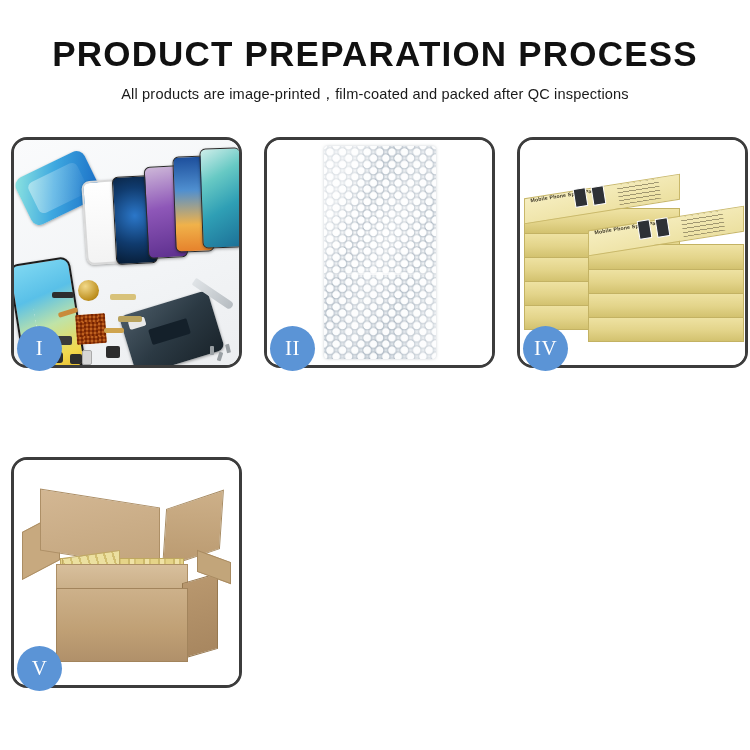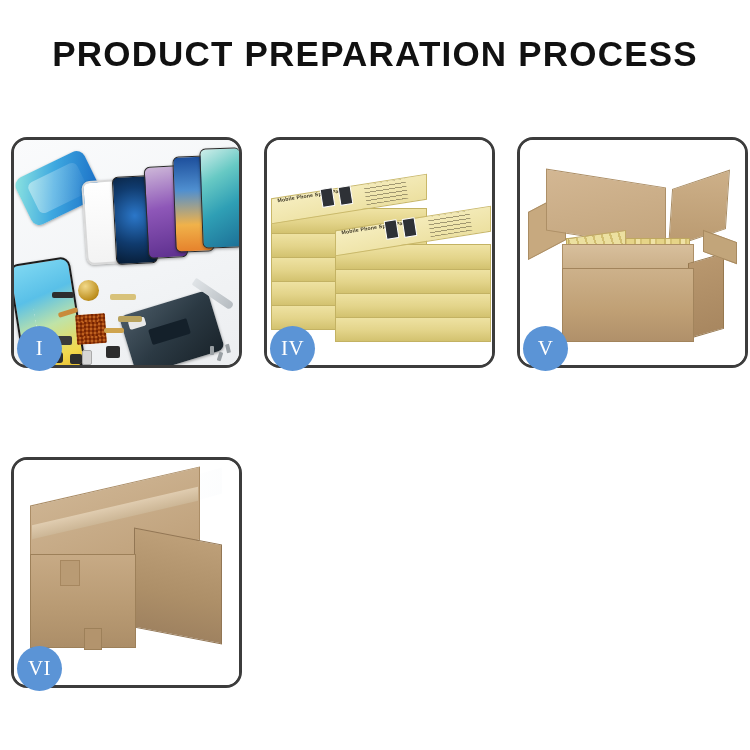--- a/index.html
+++ b/index.html
@@ -366,20 +366,21 @@
     transform: skewY(-16deg);
   }
 </style>
 </head>
 <body>
 
 <div class="page">
 
   <div class="header">
     <div class="title">PRODUCT PREPARATION PROCESS</div>
+    <div class="subtitle">All products are image-printed，film-coated and packed after QC inspections</div>
   </div>
 
   <div class="grid">
 
     <div class="panel">
       <div class="panel-inner p1">
         <div class="scr ph-a"></div>
         <div class="scr ph-b"></div>
         <div class="scr ph-c"></div>
         <div class="scr ph-d"></div>
@@ -400,20 +401,30 @@
         <div class="flex f4"></div>
         <div class="batt"></div>
         <div class="tweez"></div>
         <div class="screw s1"></div>
         <div class="screw s2"></div>
         <div class="screw s3"></div>
       </div>
       <div class="badge">I</div>
     </div>
 
+    <div class="panel">
+      <div class="panel-inner p2">
+        <div class="pouch">
+          <div class="bubbles"></div>
+          <div class="pouch-seam"></div>
+          <div class="pouch-sheen"></div>
+        </div>
+      </div>
+      <div class="badge">II</div>
+    </div>
 
 
     <div class="panel">
       <div class="panel-inner p4">
         <div class="stack">
           <div class="sbox" style="left:2px;  top:148px; width:156px;"></div>
           <div class="sbox" style="left:2px;  top:124px; width:156px;"></div>
           <div class="sbox" style="left:2px;  top:100px; width:156px;"></div>
           <div class="sbox" style="left:2px;  top:76px;  width:156px;"></div>
           <div class="sbox" style="left:2px;  top:52px;  width:156px;"></div>
@@ -445,27 +456,15 @@
         <div class="v-goods"></div>
         <div class="v-goods2"></div>
         <div class="v-top"></div>
         <div class="v-side"></div>
         <div class="v-body"></div>
         <div class="v-flapR"></div>
       </div>
       <div class="badge">V</div>
     </div>
 
-    <div class="panel">
-      <div class="panel-inner p6">
-        <div class="w-sheen"></div>
-        <div class="w-top"></div>
-        <div class="w-tape"></div>
-        <div class="w-side"></div>
-        <div class="w-front"></div>
-        <div class="w-tab1"></div>
-        <div class="w-tab2"></div>
-      </div>
-      <div class="badge">VI</div>
-    </div>
 
   </div>
 </div>
 
 </body></html>

